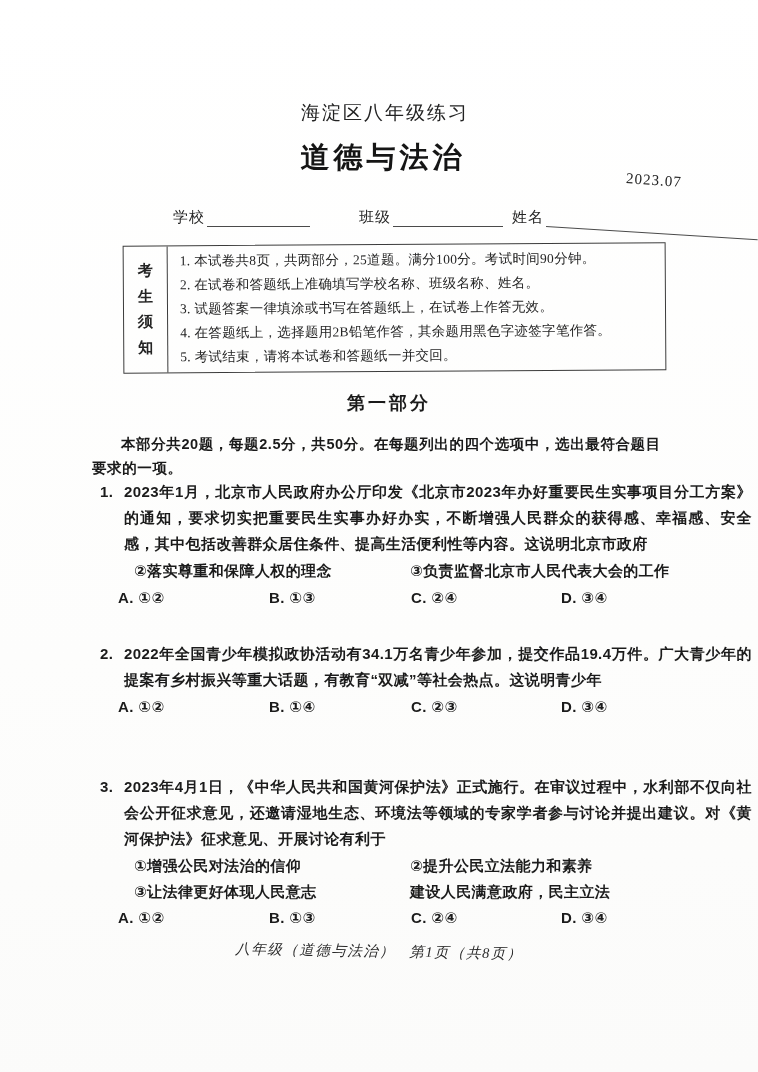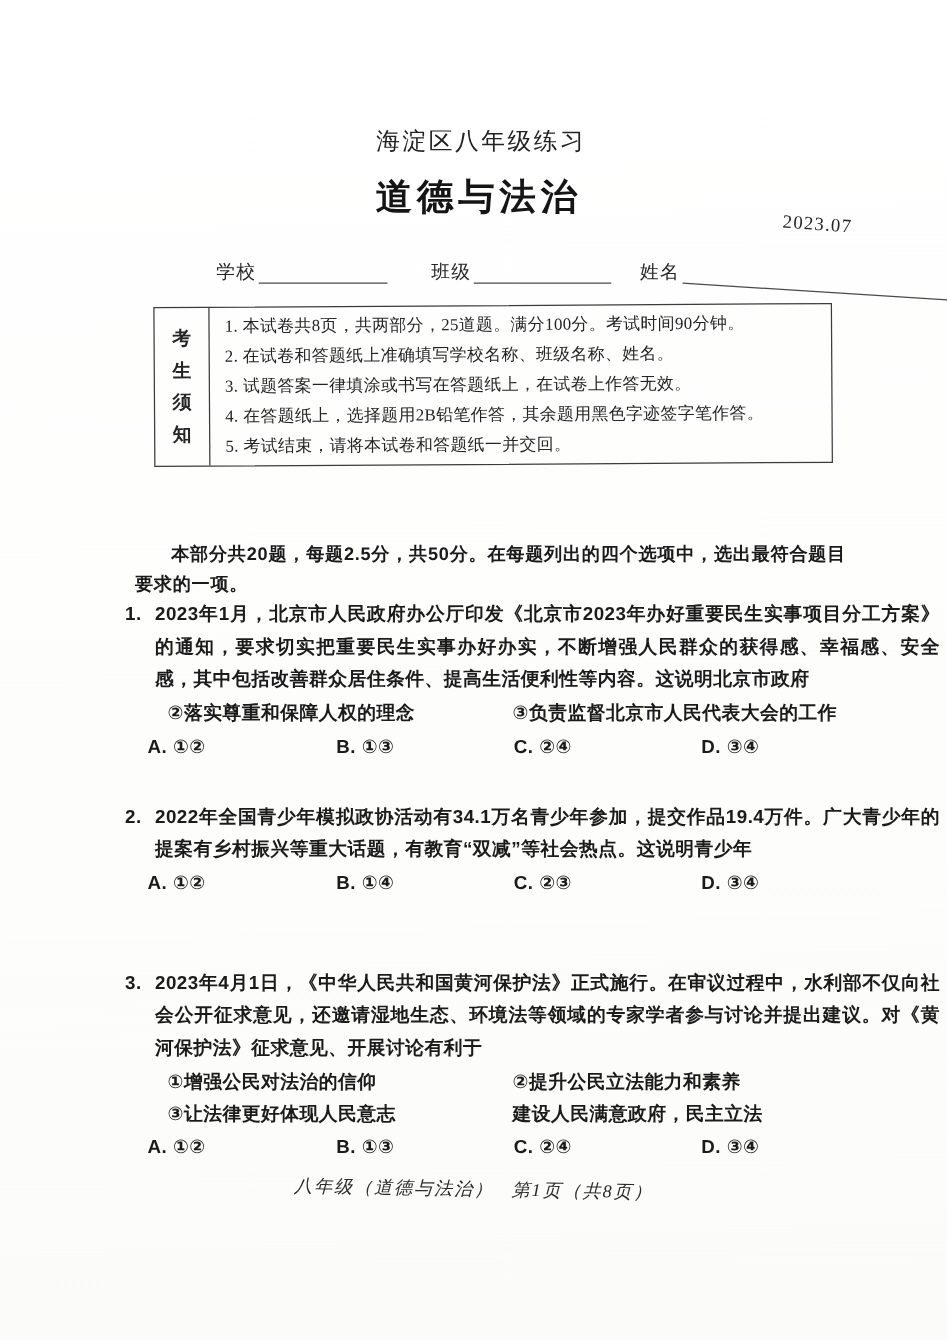--- a/index.html
+++ b/index.html
@@ -30,21 +30,21 @@
     transform:rotate(4deg);
   }
 
   
   .info-field { position:absolute; top:208px; font-size:15px; color:#242424; letter-spacing:1px; white-space:nowrap;font-family:Liberation Serif, serif; }
   .blank-line {
     display:inline-block; height:15px; vertical-align:bottom;
     border-bottom:1.6px solid #4a4a4a; margin-left:2px;
   }
   .school-pos { left:173px; }
-  .class-pos  { left:345px; }
+  .class-pos  { left:359px; }
   .name-pos   { left:512px; }
   .school-pos .blank-line { width:103px; }
   .class-pos  .blank-line { width:110px; }
   .name-pos   .blank-line { width:212px; transform:rotate(3.6deg); transform-origin:left bottom; }
 
   
   .notice-box {
     position:absolute; left:123px; top:244px; width:543px; height:128px;
     border:1.7px solid #3c3c3c;
     display:flex; box-sizing:border-box;
@@ -64,21 +64,21 @@
   .notice-item { white-space:nowrap; }
 
   
   .part-title {
     position:absolute; top:391px; left:0; width:100%;
     text-align:center; padding-left:20px; box-sizing:border-box;
     font-family:"Liberation Sans","DejaVu Sans",sans-serif;
     font-size:18px; font-weight:bold; letter-spacing:3px; color:#1a1a1a;
   }
   .part-instructions {
-    position:absolute; top:432px; left:108px; width:575px;
+    position:absolute; top:432px; left:92px; width:575px;
     font-family:"Liberation Sans","DejaVu Sans",sans-serif;
     font-size:14.5px; font-weight:bold; line-height:24px;
     text-indent:2em; color:#1a1a1a; letter-spacing:0.6px;
   }
 
   
   .question {
     position:absolute; left:100px; width:652px;
     font-family:"Liberation Sans","DejaVu Sans",sans-serif;
     font-size:15px; font-weight:600; color:#1b1b1b;
@@ -136,20 +136,21 @@
     </div>
     <div class="notice-items">
       <div class="notice-item">1. 本试卷共8页，共两部分，25道题。满分100分。考试时间90分钟。</div>
       <div class="notice-item">2. 在试卷和答题纸上准确填写学校名称、班级名称、姓名。</div>
       <div class="notice-item">3. 试题答案一律填涂或书写在答题纸上，在试卷上作答无效。</div>
       <div class="notice-item">4. 在答题纸上，选择题用2B铅笔作答，其余题用黑色字迹签字笔作答。</div>
       <div class="notice-item">5. 考试结束，请将本试卷和答题纸一并交回。</div>
     </div>
   </div>
 
+  <div class="part-title">第一部分</div>
   <div class="part-instructions">本部分共20题，每题2.5分，共50分。在每题列出的四个选项中，选出最符合题目要求的一项。</div>
 
   <div class="question q1-pos">
     <span class="q-num">1.</span>
     <div class="q-stem">2023年1月，北京市人民政府办公厅印发《北京市2023年办好重要民生实事项目分工方案》的通知，要求切实把重要民生实事办好办实，不断增强人民群众的获得感、幸福感、安全感，其中包括改善群众居住条件、提高生活便利性等内容。这说明北京市政府</div>
     <div class="q-options">
       <span class="q-opt">②落实尊重和保障人权的理念</span>
       <span class="q-opt">③负责监督北京市人民代表大会的工作</span>
     </div>
     <div class="q-choices">

